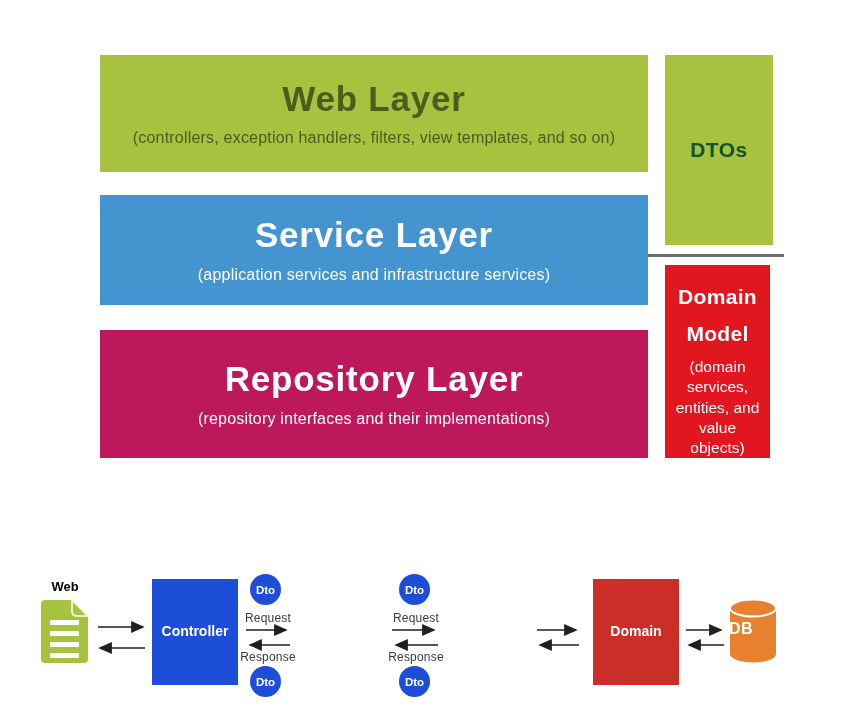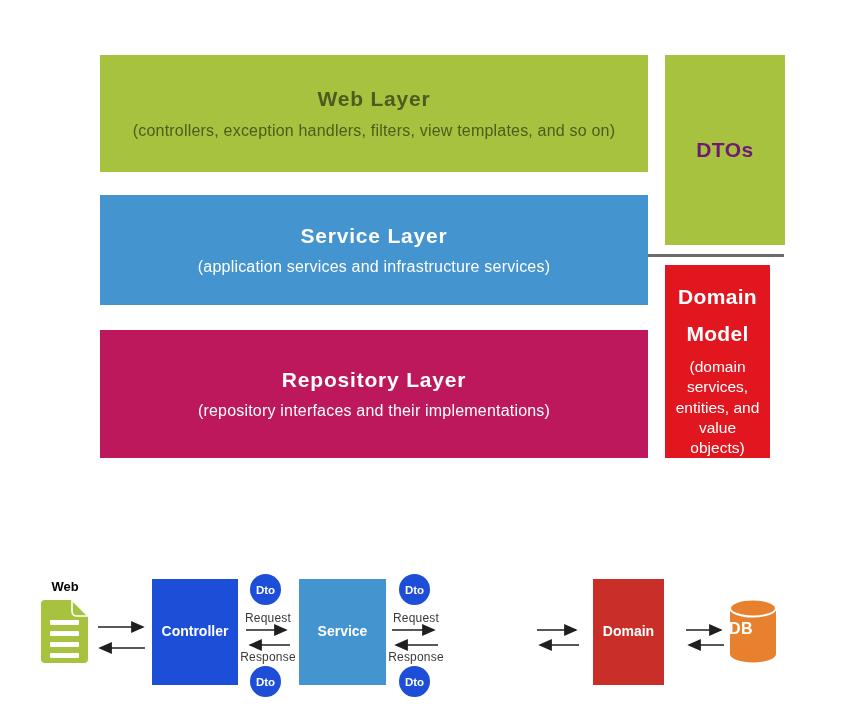--- a/index.html
+++ b/index.html
@@ -9,26 +9,26 @@
   }
   
   .layer-box {
     position:absolute; left:100px; width:548px;
     display:flex; flex-direction:column; align-items:center; justify-content:center;
     text-align:center;
   }
   .layer-web        { top:55px;  height:117px; background:#a6c23f; color:#4d5c1e; }
   .layer-service    { top:195px; height:110px; background:#4494d0; color:#ffffff; }
   .layer-repository { top:330px; height:128px; background:#be185d; color:#ffffff; }
-  .layer-title { font-size:21px; font-weight:bold; letter-spacing:0.8px; line-height:1.1;text-align:center; }
+  .layer-title { font-size:35px; font-weight:bold; letter-spacing:0.8px; line-height:1.1;text-align:center; }
   .layer-sub   { font-size:16px; margin-top:11px; letter-spacing:0.2px; }
 
   .side-dtos {
-    position:absolute; left:665px; top:55px; width:120px; height:190px;
-    background:#a6c23f; color:#701a75;
+    position:absolute; left:665px; top:55px; width:108px; height:190px;
+    background:#a6c23f; color:#14532d;
     display:flex; align-items:center; justify-content:center;
     font-size:21px; font-weight:bold; letter-spacing:0.5px;
   }
   .divider {
     position:absolute; left:648px; top:254px; width:136px; height:3px;
     background:#6b6b6b;
   }
   .side-domain {
     position:absolute; left:665px; top:265px; width:105px; height:193px;
     background:#e2161f; color:#ffffff; box-sizing:border-box; padding:0 5px;
@@ -48,21 +48,21 @@
   .doc-icon { position:absolute; left:41px; top:600px; }
 
   .flow-node {
     position:absolute; top:579px; height:106px;
     display:flex; flex-direction:column; align-items:center; justify-content:center;
     color:#ffffff; font-weight:bold; text-align:center; font-size:14px; line-height:1.4;
   }
   .node-controller { left:152px; width:86px; background:#1d4ed8; }
   .node-service    { left:299px; width:87px; background:#4494d0; }
   .node-repository { left:448px; width:87px; background:#ca2e28; font-size:13.5px; }
-  .node-domain     { left:593px; width:71px; background:#ca2e28; }
+  .node-domain     { left:593px; width:86px; background:#ca2e28; }
 
   .dto-circle {
     position:absolute; width:31px; height:31px; border-radius:50%;
     background:#1d4ed8; color:#ffffff; font-size:11.5px; font-weight:bold;
     display:flex; align-items:center; justify-content:center;
   }
   .dto-c1t { left:250px; top:574px; }
   .dto-c1b { left:250px; top:666px; }
   .dto-c2t { left:399px; top:574px; }
   .dto-c2b { left:399px; top:666px; }
@@ -150,23 +150,20 @@
 
   <div class="dto-circle dto-c1t">
     <span>Dto</span>
   </div>
   <div class="dto-circle dto-c1b">
     <span>Dto</span>
   </div>
   <div class="msg-label req-1">Request</div>
   <div class="msg-label res-1">Response</div>
 
-  <div class="flow-node node-service">
-    <span>Service</span>
-  </div>
 
   <div class="dto-circle dto-c2t">
     <span>Dto</span>
   </div>
   <div class="dto-circle dto-c2b">
     <span>Dto</span>
   </div>
   <div class="msg-label req-2">Request</div>
   <div class="msg-label res-2">Response</div>
 

